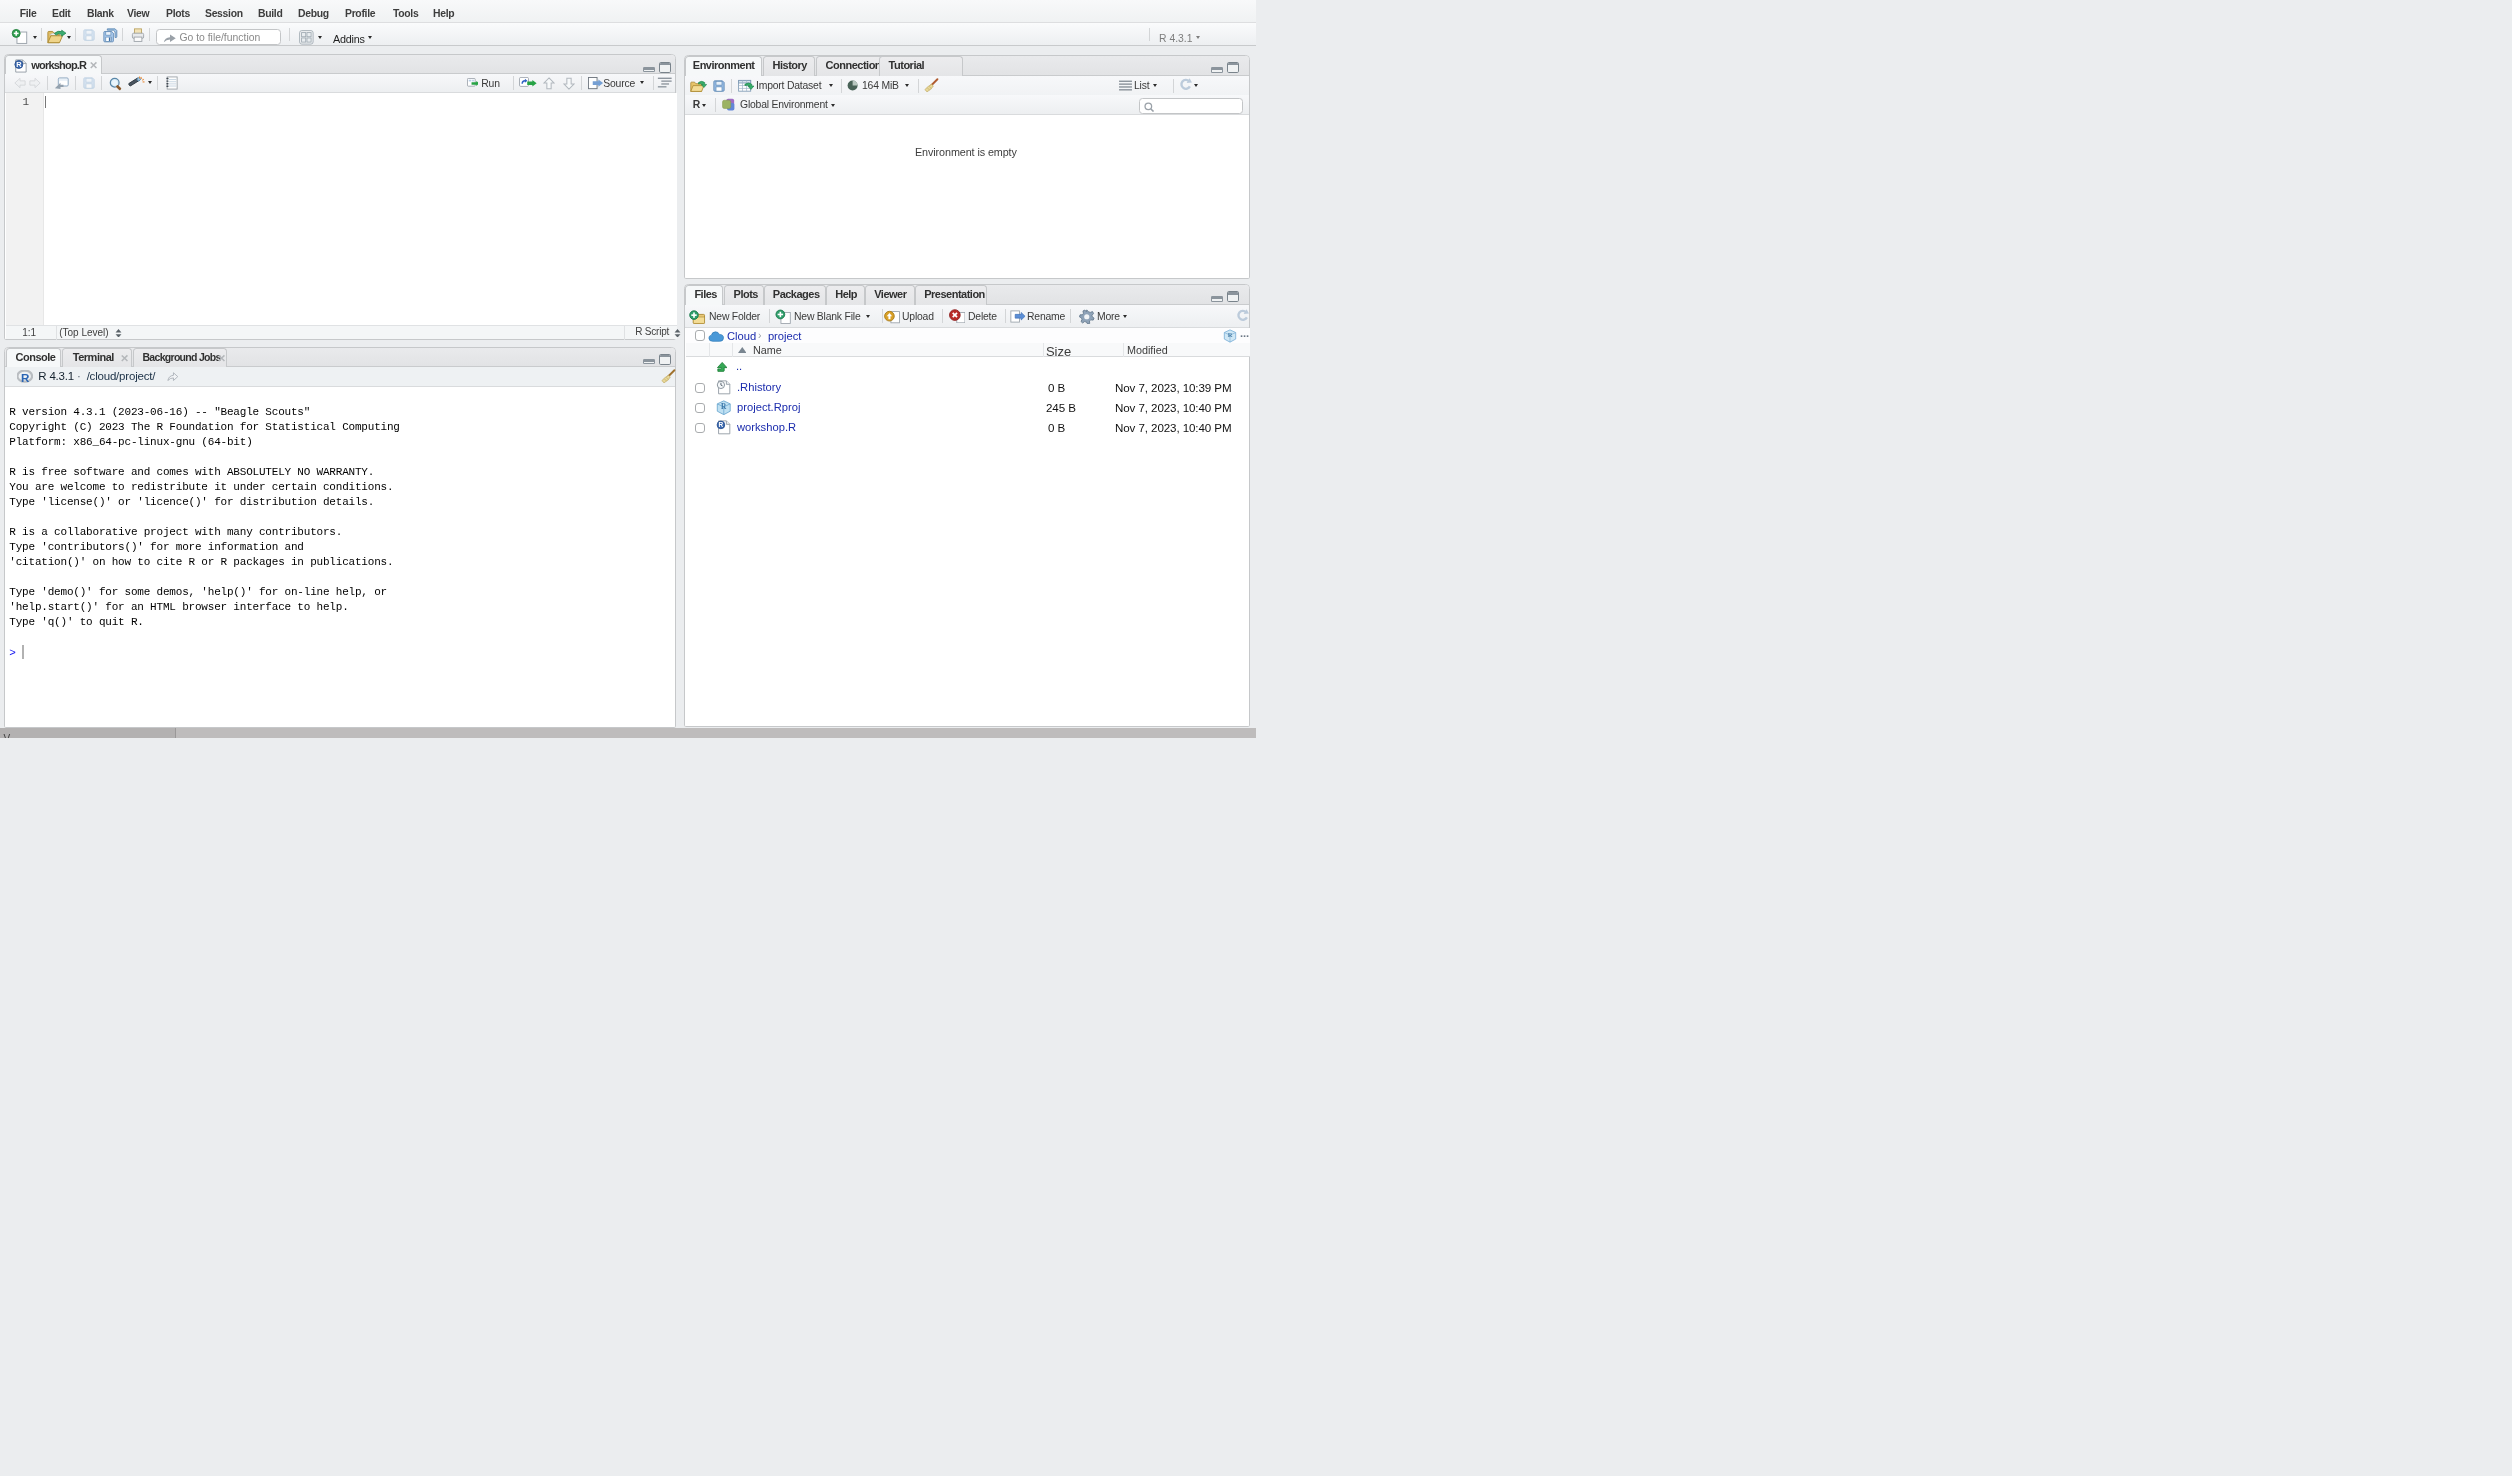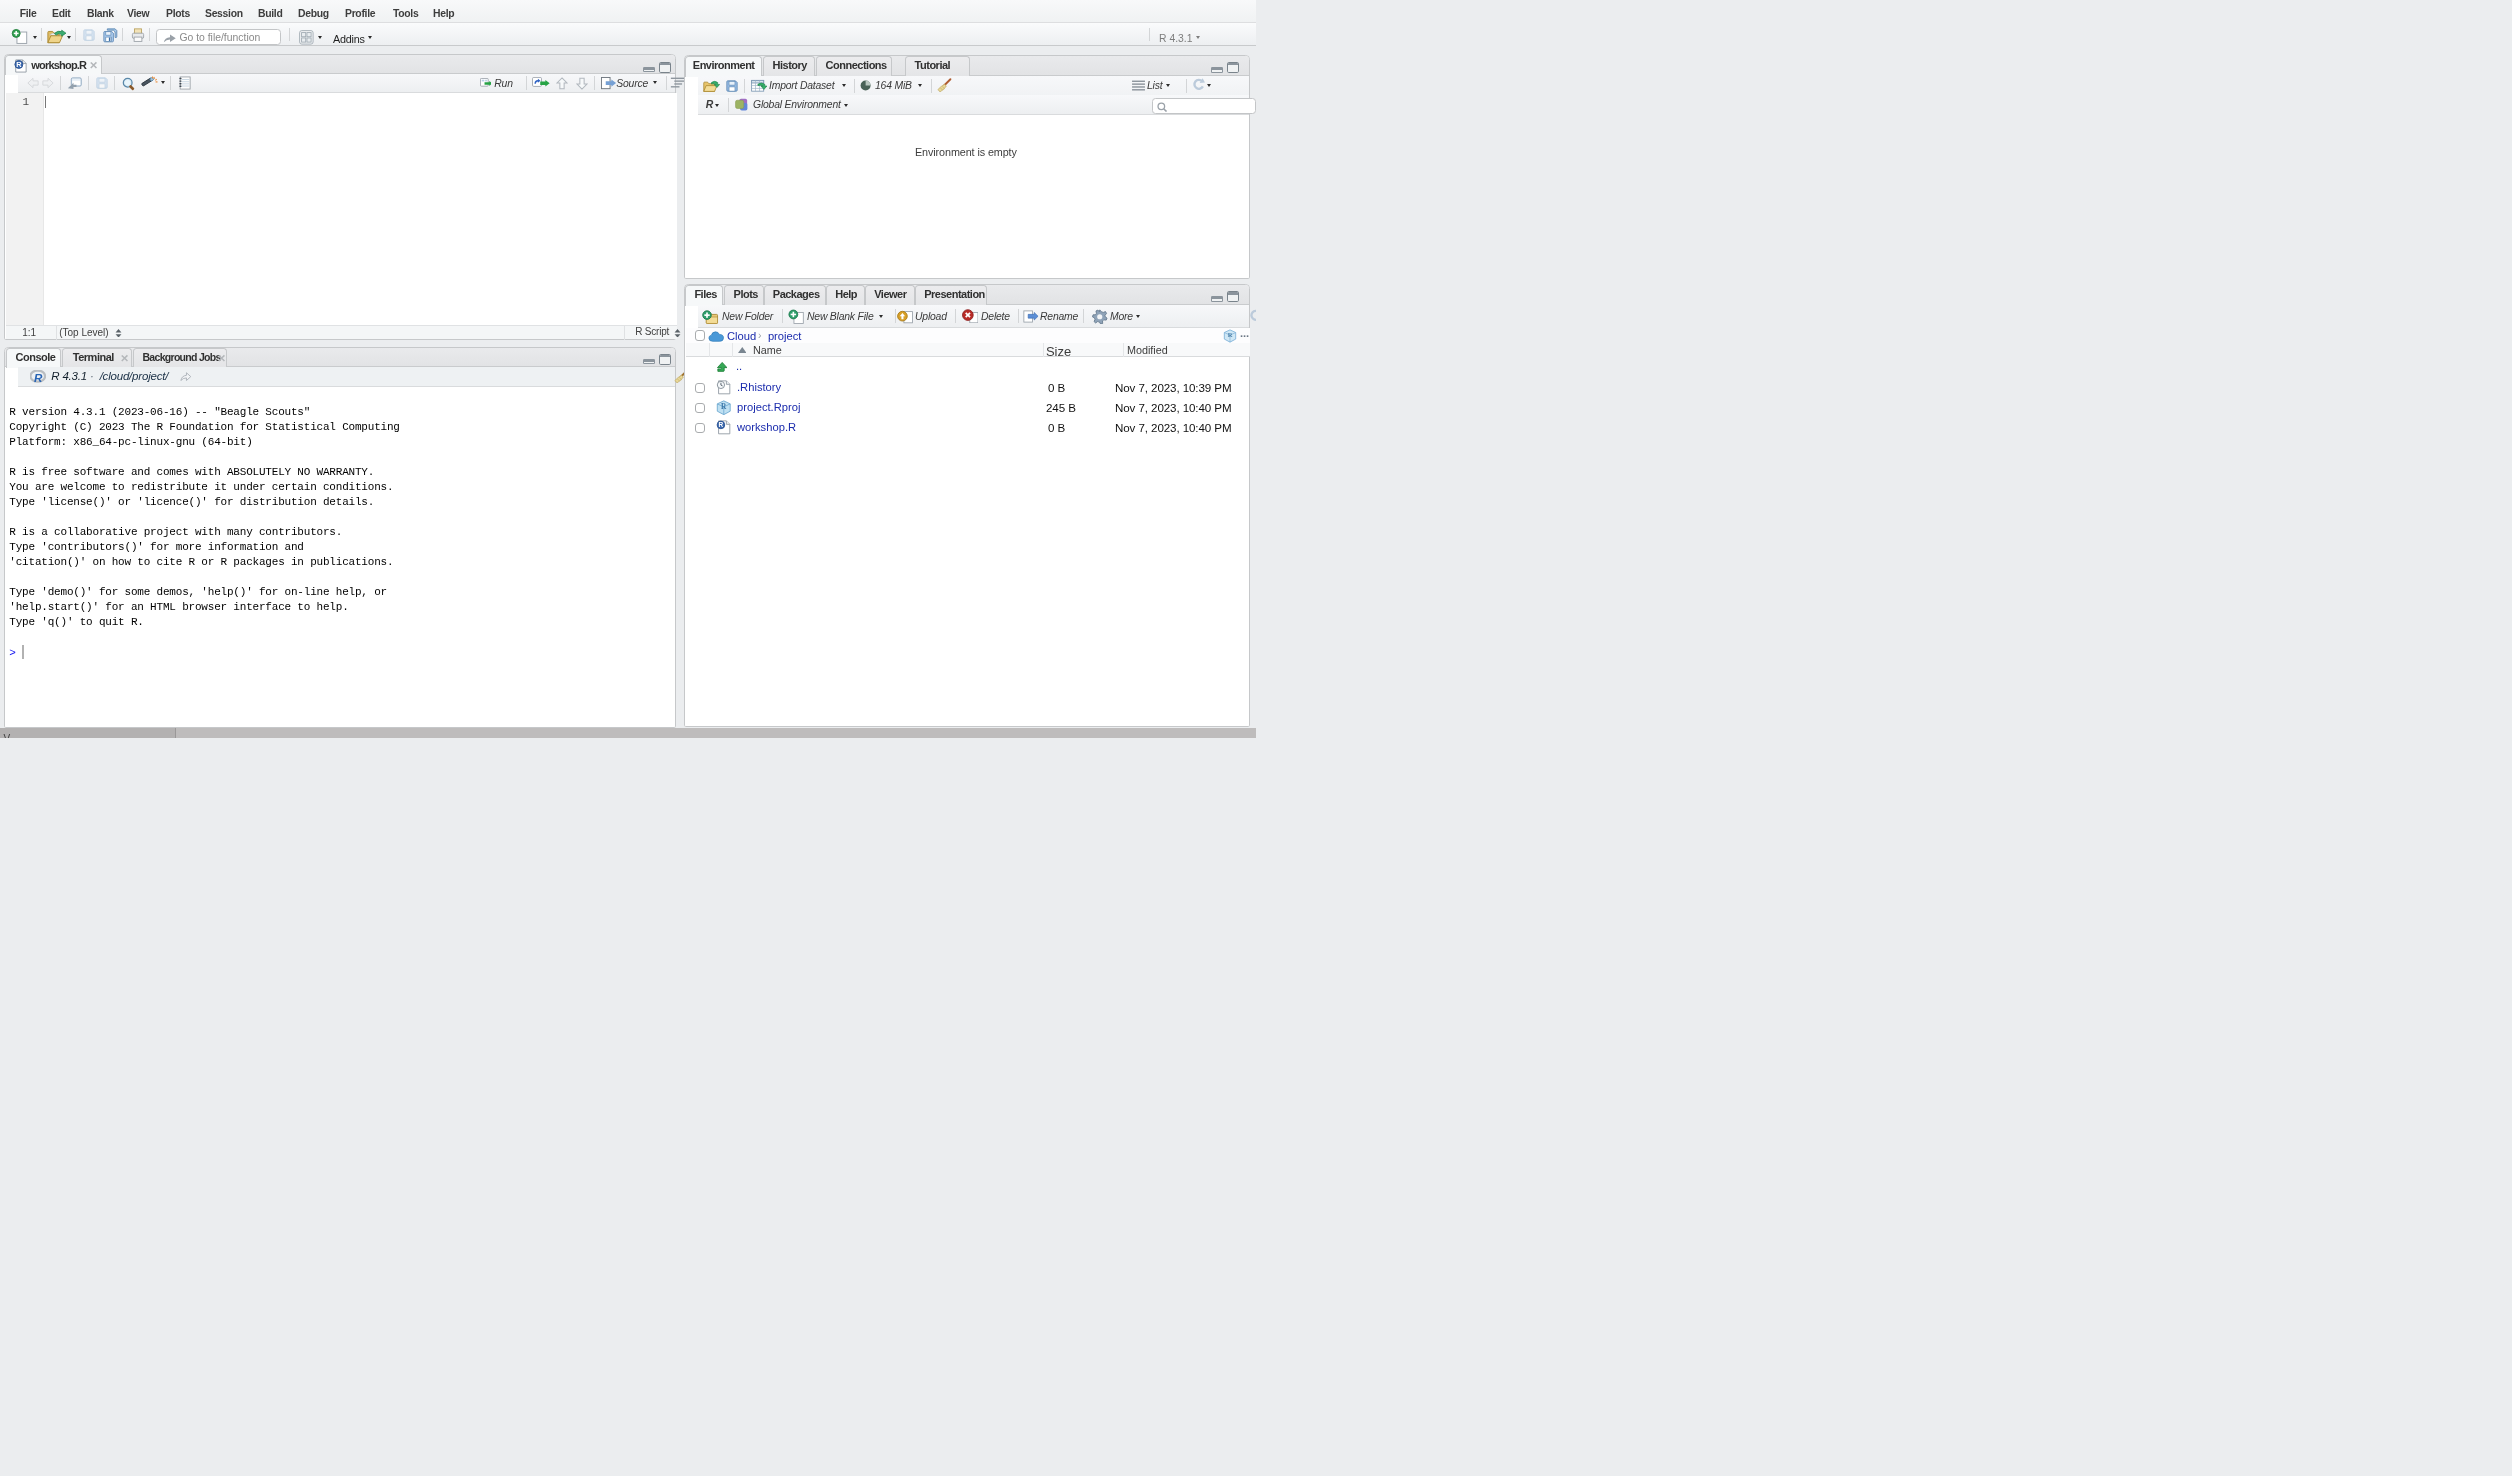--- a/index.html
+++ b/index.html
@@ -16,21 +16,21 @@
 #gotobox { left:156px; top:6px; width:125px; height:15.5px; background:#fff; border:0.9px solid #c3c5c7; border-radius:3.5px; }
 #gotobox span { position:absolute; left:22.4px; top:1.7px; font-size:10.4px; color:#8a8a8a; }
 #rver { font-size:10.4px; color:#7d7d7d; }
 
 .panel { position:absolute; background:#fff; border:0.9px solid #c6c8ca; border-radius:4.3px 4.3px 1.7px 1.7px; }
 .tabstrip { position:absolute; left:0; top:0; right:0; background:linear-gradient(#e9eaec,#e2e3e5); border-bottom:0.9px solid #c9cbcd; border-radius:3.5px 3.5px 0 0; }
 .tab { position:absolute; top:0; border:0.9px solid #c6c8ca; border-bottom:none; border-radius:3.5px 3.5px 0 0; background:linear-gradient(#ececee,#e4e5e7); }
 .tab.active { background:#f6f8f9; border-bottom:none; }
 .tab span.lbl { position:absolute; font-size:11px; font-weight:bold; letter-spacing:-0.5px; color:#303030; white-space:nowrap; }
 .tab span.x { position:absolute; color:#b4b7ba; font-weight:bold; font-size:10.4px; }
-.ptool { position:absolute; left:13px; right:0; background:linear-gradient(#f7f8fa,#edeff1); border-bottom:0.9px solid #d9dbdd;font-style:italic; }
+.ptool { position:absolute; left:0; right:0; background:linear-gradient(#f7f8fa,#edeff1); border-bottom:0.9px solid #d9dbdd; }
 .ptool .txt { position:absolute; font-size:10.4px; letter-spacing:-0.2px; color:#3a3a3a; white-space:nowrap; }
 .minmax { position:absolute; width:29px; height:11.2px; }
 
 .wmin, .wmax { position:absolute; }
 .wmin { width:12px; height:5.5px; background:#8b949c; border-radius:1.3px; }
 .wmin .b2 { position:absolute; left:1.1px; bottom:1px; width:9.7px; height:1.9px; background:#f0f2f3; }
 .wmax { width:12.3px; height:11px; background:#f0f2f3; border:1.5px solid #79838b; border-radius:1.7px; overflow:hidden; }
 .wmax .t { position:absolute; left:0; top:0; width:100%; height:2.5px; background:#8b949c; }
 
 .cbx { position:absolute; width:10.8px; height:10.8px; border:1.3px solid #a9acae; border-radius:3px; background:#fff; }
@@ -324,21 +324,21 @@
 </div>
 
 <div id="envpanel" class="panel" style="left:684px;top:55px;width:566px;height:224px">
  <div class="tabstrip" style="height:20px"></div>
  <div class="tab" style="left:78px;width:52px;height:20px">
       <span class="lbl" style="left:8.6px;top:1.8px">History</span>
     </div>
  <div class="tab" style="left:131px;width:76px;height:20px">
       <span class="lbl" style="left:8.6px;top:1.8px">Connections</span>
     </div>
- <div class="tab" style="left:220px;width:65px;height:20px">
+ <div class="tab" style="left:194px;width:84px;height:20px">
       <span class="lbl" style="left:8.6px;top:1.8px">Tutorial</span>
     </div>
  <div class="tab active" style="left:0.3px;width:77px;height:21px">
       <span class="lbl" style="left:6.5px;top:1.8px">Environment</span>
     </div>
  <div class="minmax" style="right:9.4px;top:5.8px;width:28.5px;height:11.2px">
   <div class="wmin" style="left:0;top:5.3px">
         <div class="b2"></div>
       </div>
   <div class="wmax" style="left:15.5px;top:0">

